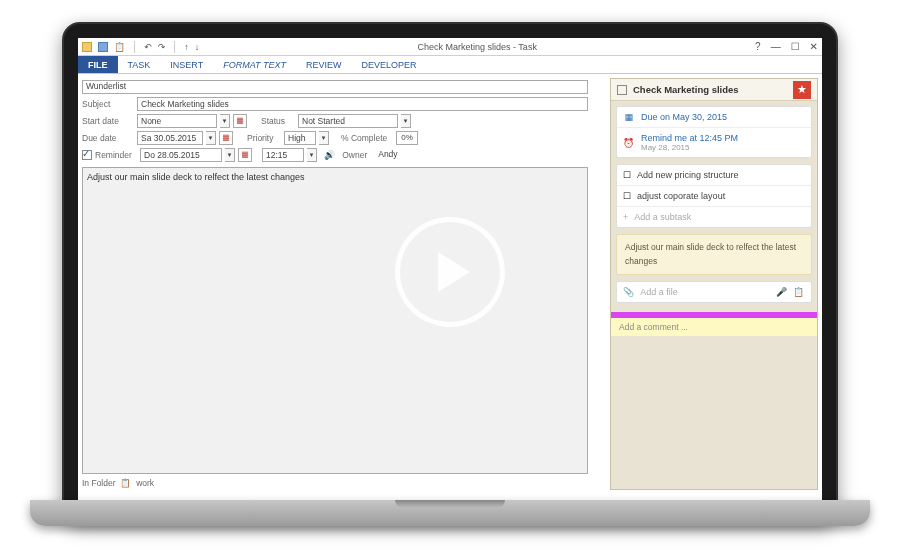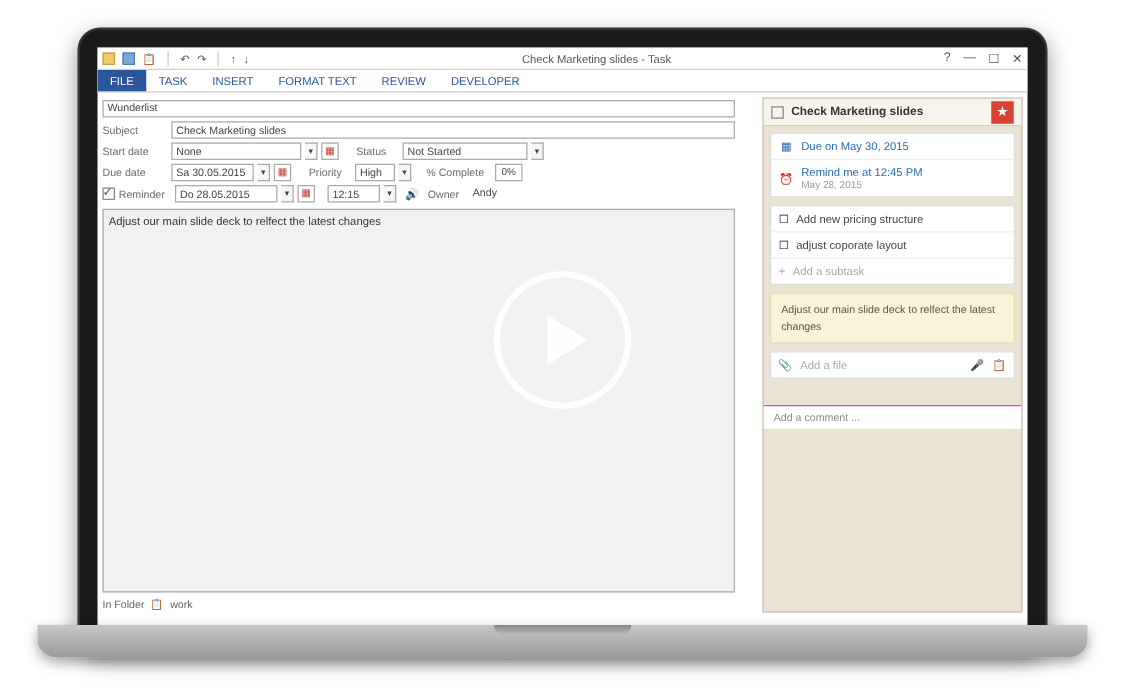--- a/index.html
+++ b/index.html
@@ -37,22 +37,22 @@
   .qat { display:flex; gap:6px; align-items:center; }
   .qat .ic { width:10px; height:10px; display:inline-block; }
   .qat-sep { width:1px; height:12px; background:#ccc; margin:0 3px; }
   .titlebar .title { flex:1; text-align:center; }
   .winbtns { display:flex; gap:10px; font-size:10px; color:#555; }
   .winbtns span { cursor:default; }
 
   
   .ribbon { height:18px; background:#fff; border-bottom:1px solid #c7c7c7; display:flex; font-size:9px; }
   .ribbon .tab { padding:0 10px; line-height:18px; color:#2b579a; }
-  .ribbon .tab.file { background:#2b579a; color:#fff; }
-  .ribbon .tab.active { color:#2b579a; }
+  .ribbon .tab.file { background:#2b579a; color:#fff;font-weight:bold; }
+  .ribbon .tab.active { color:#2b579a;font-style:italic; }
 
   
   .appbody { position:absolute; top:36px; bottom:12px; left:0; right:0; display:flex; gap:22px; padding:4px; }
 
   .leftpane { flex:1; display:flex; flex-direction:column; font-size:9px; color:#444; }
   .row { display:flex; align-items:center; height:17px; gap:3px; }
   .lbl { width:52px; color:#6a6a6a; font-size:8.5px; }
   .field, select, .readonly {
     height:14px; border:1px solid #aaa; background:#fff; font-size:8.5px;
     padding:0 3px; line-height:12px;
@@ -96,21 +96,21 @@
   .sp-row .txt { color:#2b6cb0; font-size:9px; }
   .sp-row .sub { color:#999; font-size:8px; display:block; }
   .sp-row.sub-item .txt { color:#444; }
   .sp-row.addsub { color:#aaa; }
   .sp-note {
     background:#f9f3da; border:1px solid #e6dcae; border-radius:2px;
     padding:6px 8px; color:#5c573e; font-size:8.5px; line-height:1.6; margin-bottom:6px;
   }
   .sp-adds { background:#fff; border:1px solid #ddd; border-radius:2px; }
   .sp-adds .sp-row { color:#aaa; }
-  .sp-comment { margin-top:16px; background:#ffffff; border-top:1px solid #d946ef; padding:4px 8px; color:#888; font-size:8.5px; }
+  .sp-comment { margin-top:4px; background:#fef9c3; border-top:6px solid #d946ef; padding:4px 8px; color:#888; font-size:8.5px; }
 
   
   .play {
     position:absolute; left:50%; top:50%; width:110px; height:110px;
     margin-left:-55px; margin-top:-55px; border:5px solid rgba(255,255,255,.9);
     border-radius:50%; display:flex; align-items:center; justify-content:center;
     background:rgba(255,255,255,.05);
   }
   .play::after {
     content:""; display:block; width:0; height:0;
@@ -165,21 +165,21 @@
             <div class="subj-line">Wunderlist</div>
           </div>
 
         <div class="row">
           <div class="lbl">Subject</div>
           <div class="field" style="flex:1">Check Marketing slides</div>
         </div>
 
         <div class="row">
           <div class="lbl">Start date</div>
-          <div class="field" style="width:104px">None</div>
+          <div class="field" style="width:80px">None</div>
           <div class="drop">▾</div>
           <div class="cal">▦</div>
           <div style="width:8px"></div>
           <div class="lbl" style="width:34px">Status</div>
           <div class="field" style="width:100px">Not Started</div>
           <div class="drop">▾</div>
         </div>
 
         <div class="row">
           <div class="lbl">Due date</div>

